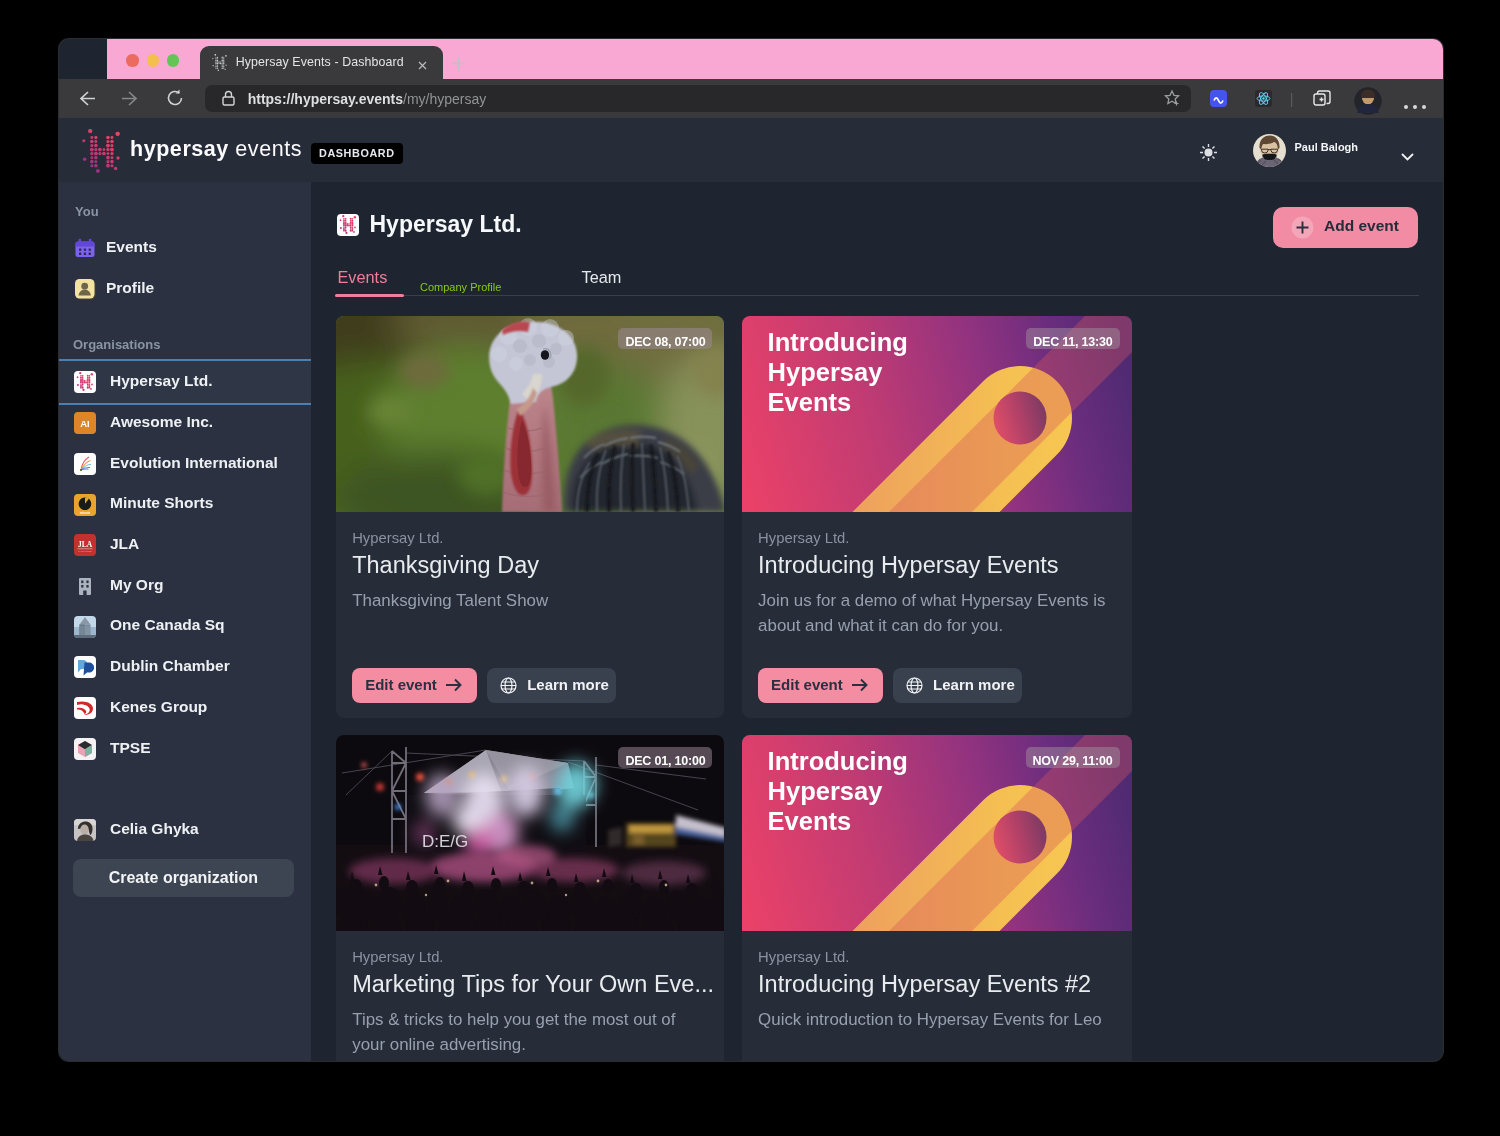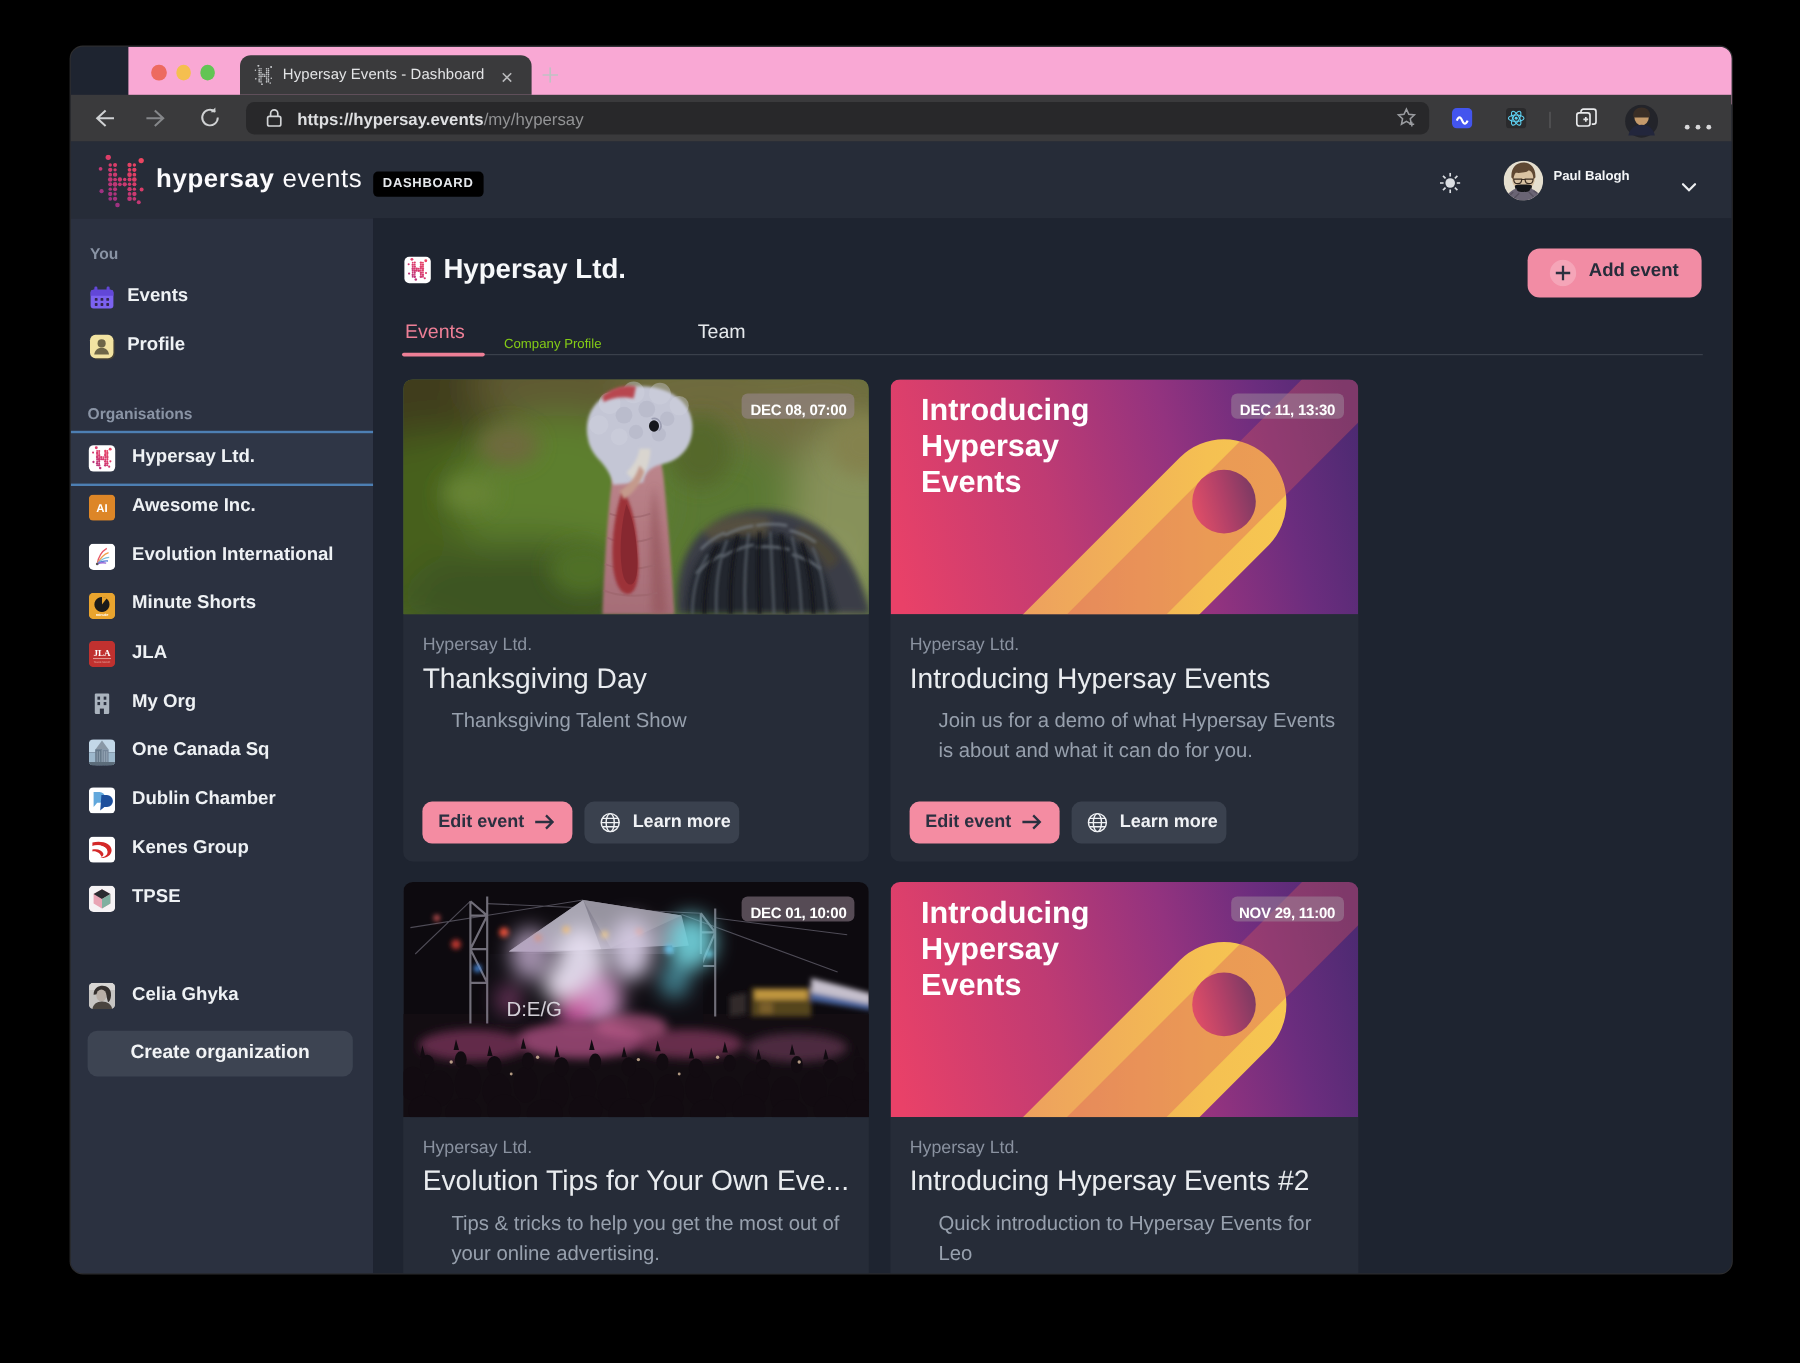--- a/index.html
+++ b/index.html
@@ -75,21 +75,21 @@
 .c3 { left:24.7px; top:553px; }
 .c4 { left:430.6px; top:553px; width:390px; }
 .cimg { position:absolute; left:0; top:0; width:100%; height:196px; overflow:hidden; }
 .badge { position:absolute; top:12px; right:12px; height:21px; line-height:21px;
   background:rgba(160,140,155,.5); border-radius:5px; padding:4px 7px;
   font-size:12.5px; font-weight:700; color:#fff; letter-spacing:-.2px; }
 .corg { position:absolute; left:16.5px; top:214px; font-size:14.8px; color:#8a92a0; }
 .ctitle { position:absolute; left:16.5px; top:236px; font-size:23.5px; color:#e9ecef;
   white-space:nowrap; }
 .cdesc { position:absolute; left:16.5px; top:272px; right:14px; font-size:16.9px;
-  line-height:25.2px; color:#97a0ad;margin-left:24px; }
+  line-height:25.2px; color:#97a0ad; }
 .btn { position:absolute; top:352.6px; height:34.6px; border-radius:8px; }
 .btnedit { left:16px; width:125.5px; background:#f48ca2; }
 .btnedit .t { position:absolute; left:13.5px; top:8px; font-size:15px; font-weight:700; color:#2b3040; }
 .btnlearn { left:151px; width:129.5px; background:#3a414e; }
 .btnlearn .t { position:absolute; left:40.5px; top:8px; font-size:15px; font-weight:700; color:#f0f2f5; }
 .bannertxt { position:absolute; left:26px; top:11px; font-size:25.5px; line-height:30px;
   font-weight:700; color:#fff; }
 </style>
 </head>
 <body>
@@ -845,21 +845,21 @@
               <circle cx="112" cy="146" r="1.4"></circle>
               <circle cx="196" cy="148" r="1.4"></circle>
               <circle cx="262" cy="146" r="1.4"></circle>
               <circle cx="330" cy="150" r="1.4"></circle>
               <circle cx="90" cy="160" r="1.2"></circle>
               <circle cx="230" cy="160" r="1.2"></circle>
             </g>
           </svg></div>
       <span class="badge">DEC 01, 10:00</span>
       <span class="corg">Hypersay Ltd.</span>
-      <span class="ctitle">Evolution Tips for Your Own Eve...</span>
+      <span class="ctitle">Marketing Tips for Your Own Eve...</span>
       <div class="cdesc">Tips &amp; tricks to help you get the most out of<br>your online advertising.</div>
     </div>
 
     <div class="card c4">
       <div class="cimg" id="imgIntro2"><svg width="390" height="196" viewBox="0 0 390 196">
             <defs>
               <linearGradient id="bgb" x1="0" y1="150" x2="390" y2="46" gradientUnits="userSpaceOnUse">
                 <stop offset="0" stop-color="#e94168"></stop>
                 <stop offset="0.35" stop-color="#bf3b73"></stop>
                 <stop offset="0.62" stop-color="#93337f"></stop>

